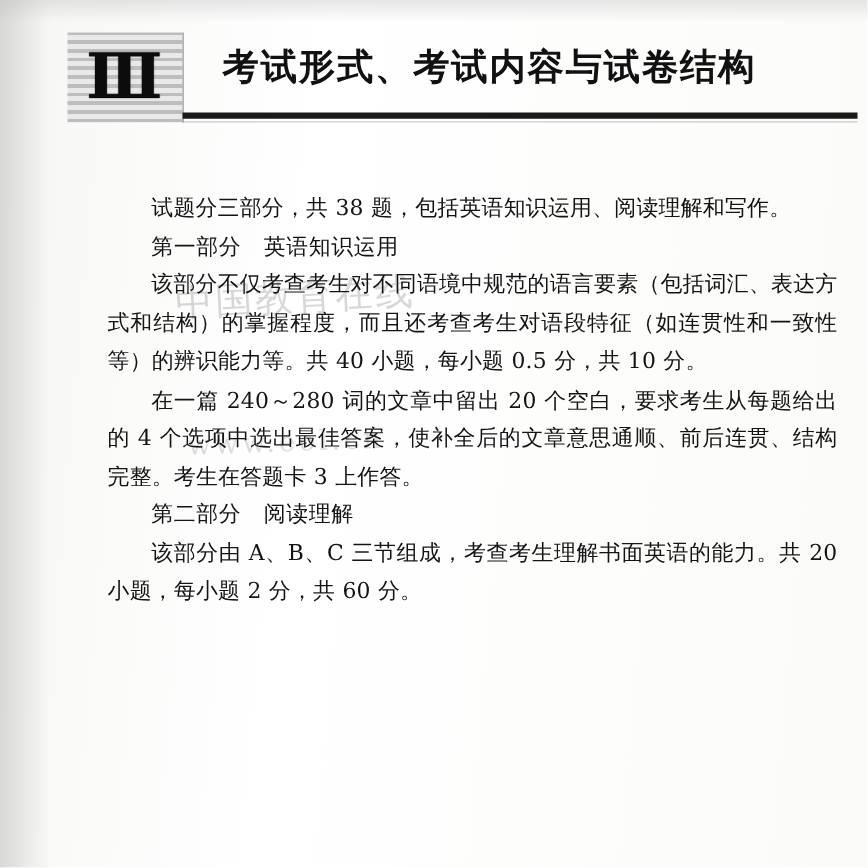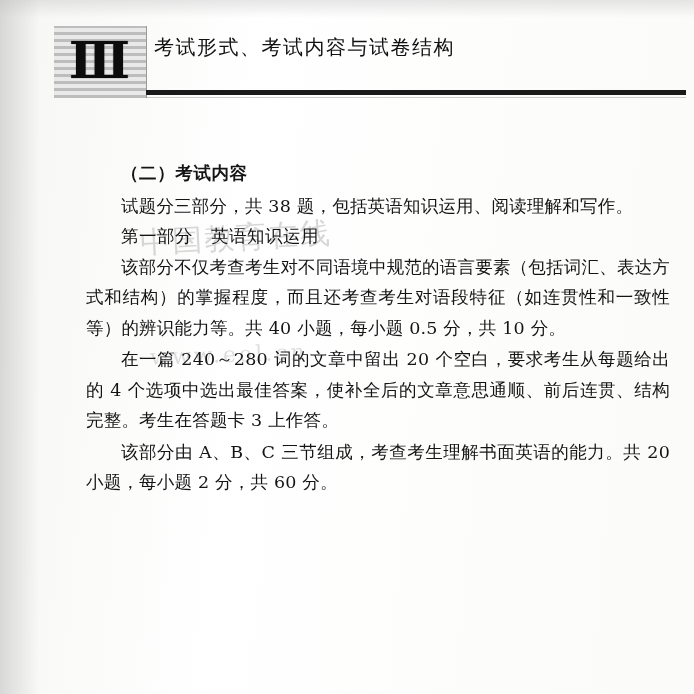--- a/index.html
+++ b/index.html
@@ -74,25 +74,25 @@
     position: absolute;
     left: 0;
     right: 0;
     top: 7px;
     height: 1px;
     background: #3b3b3b;
     opacity: 0.25;
   }
   .header-title {
     position: absolute;
-    left: 100px;
+    left: 124px;
     top: 8px;
     font-family: "DejaVu Sans", "Liberation Sans", sans-serif;
-    font-size: 20px;
-    font-weight: 400;
+    font-size: 29px;
+    font-weight: 700;
     letter-spacing: 1.5px;
     color: #111111;
     white-space: nowrap;
   }
 
   
   .content {
     position: absolute;
     left: 86px;
     right: 24px;
@@ -176,23 +176,23 @@
     <div class="header-rule"></div>
     <div class="header-title">考试形式、考试内容与试卷结构</div>
   </div>
 
   <div class="watermark">中国教育在线</div>
   <div class="watermark2">www.eol.cn</div>
 
   <div class="content">
 
 
-    <p class="sec-head tight">（二）考试内容</p>
     <p class="para">试题分三部分，共 38 题，包括英语知识运用、阅读理解和写作。</p>
 
     <p class="part-head">第一部分　英语知识运用</p>
     <p class="para">该部分不仅考查考生对不同语境中规范的语言要素（包括词汇、表达方式和结构）的掌握程度，而且还考查考生对语段特征（如连贯性和一致性等）的辨识能力等。共 40 小题，每小题 0.5 分，共 10 分。</p>
     <p class="para">在一篇 240～280 词的文章中留出 20 个空白，要求考生从每题给出的 4 个选项中选出最佳答案，使补全后的文章意思通顺、前后连贯、结构完整。考生在答题卡 3 上作答。</p>
 
+    <p class="part-head">第二部分　阅读理解</p>
     <p class="para">该部分由 A、B、C 三节组成，考查考生理解书面英语的能力。共 20 小题，每小题 2 分，共 60 分。</p>
 
   </div>
 </div>
 
 </body></html>

